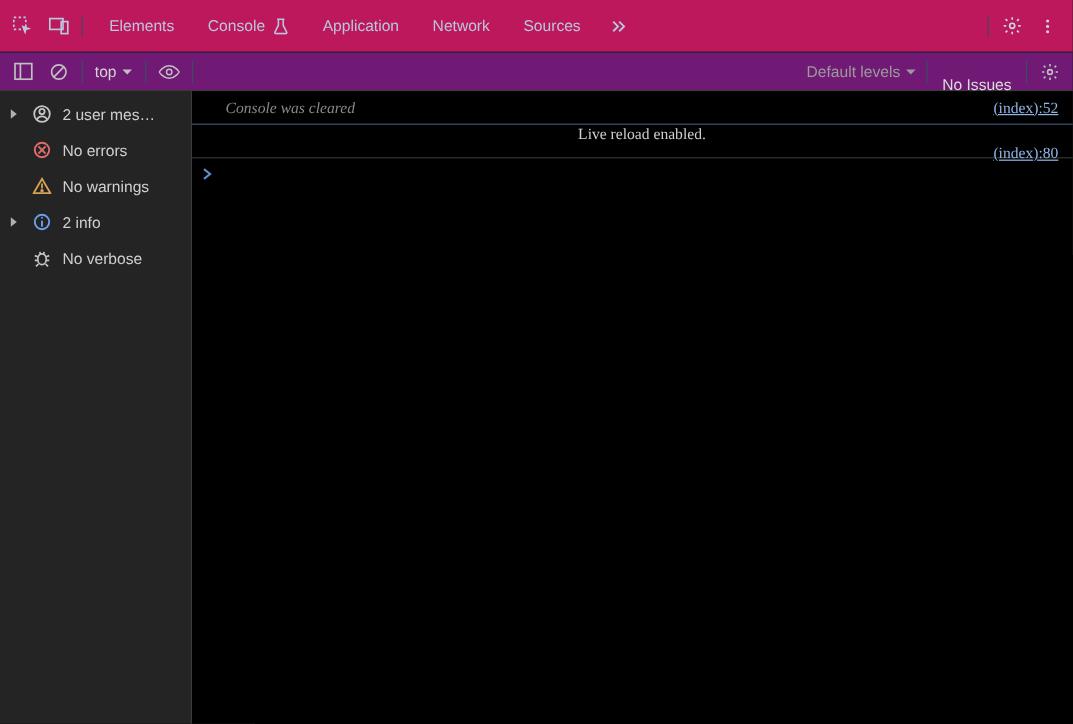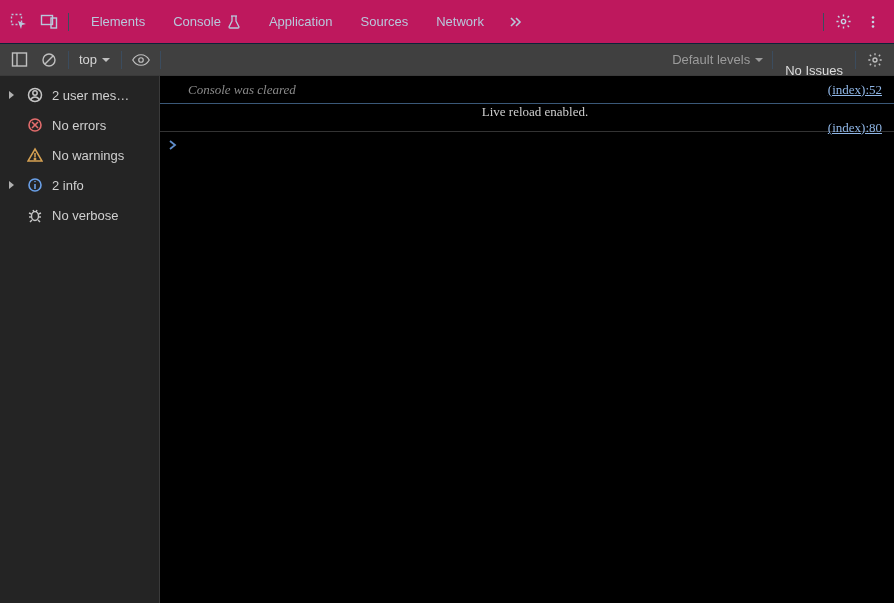--- a/index.html
+++ b/index.html
@@ -46,21 +46,21 @@
   }
   .icon-btn {
     display:inline-flex; align-items:center; justify-content:center;
     width:22px; height:22px; color:#b8c8dc; cursor:pointer;
   }
   .icon-btn svg { display:block; }
 
   
   .toolbar {
     height: 32px;
-    background: #404040;
+    background: #701a75;
     border-bottom: 1px solid #3a3a3a;
     display:flex; align-items:center;
     padding: 0 8px;
     gap: 8px;
   }
   .context-select {
     display:flex; align-items:center; gap:4px;
     color:#d5d5d5; cursor:pointer;
     padding:0 2px;
   }
@@ -175,24 +175,24 @@
       <span>Console</span>
       <svg width="14" height="14" viewBox="0 0 14 14" fill="none" stroke="#b8c8dc" stroke-width="1.3">
         <path d="M5 1 v5 L2 12 a1 1 0 0 0 1 1 h8 a1 1 0 0 0 1 -1 L9 6 V1"></path>
         <path d="M4 1 h6"></path>
       </svg>
     </div>
     <div class="tab">
         <span>Application</span>
       </div>
     <div class="tab">
+        <span>Network</span>
+      </div>
+    <div class="tab">
         <span>Sources</span>
-      </div>
-    <div class="tab">
-        <span>Network</span>
       </div>
     <div class="tab" style="padding:0 10px">
       <svg width="16" height="16" viewBox="0 0 16 16" fill="none" stroke="#b8c8dc" stroke-width="1.6">
         <path d="M3 4 L7 8 L3 12"></path>
           <path d="M8 4 L12 8 L8 12"></path>
       </svg>
     </div>
   </div>
   <div class="tabbar-spacer"></div>
   <div class="tabbar-right">

